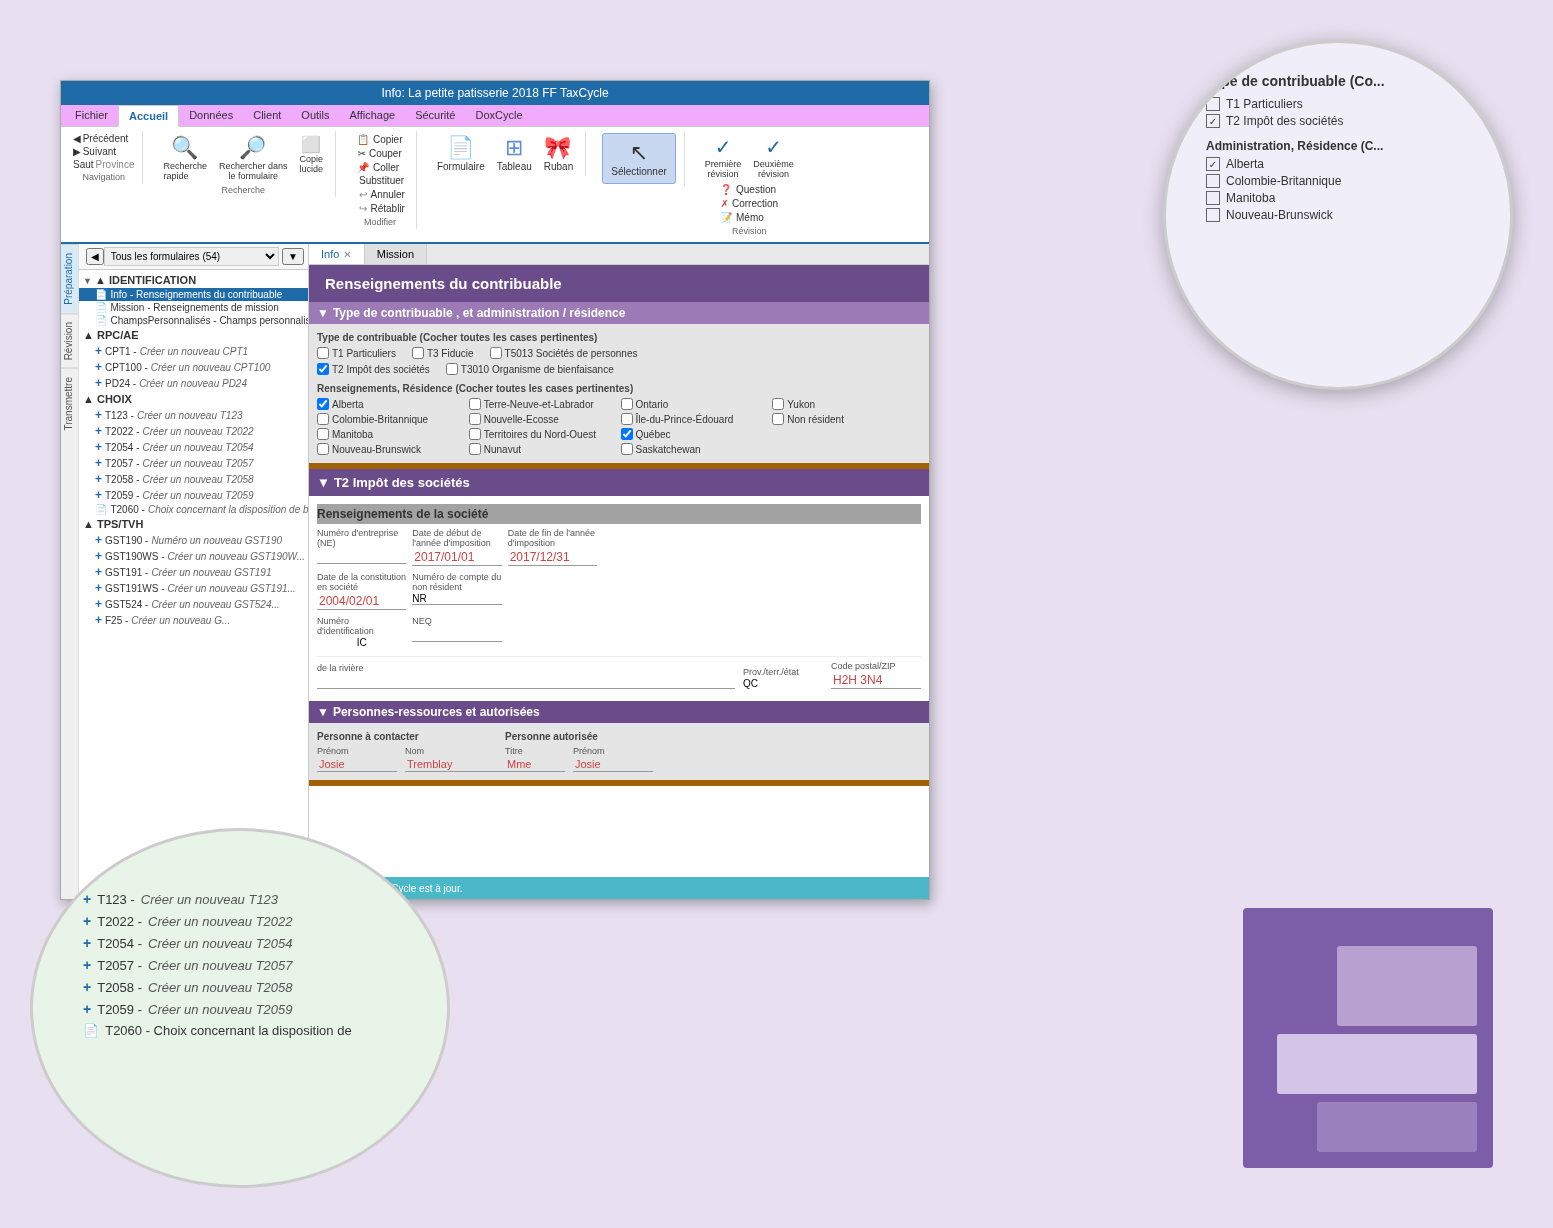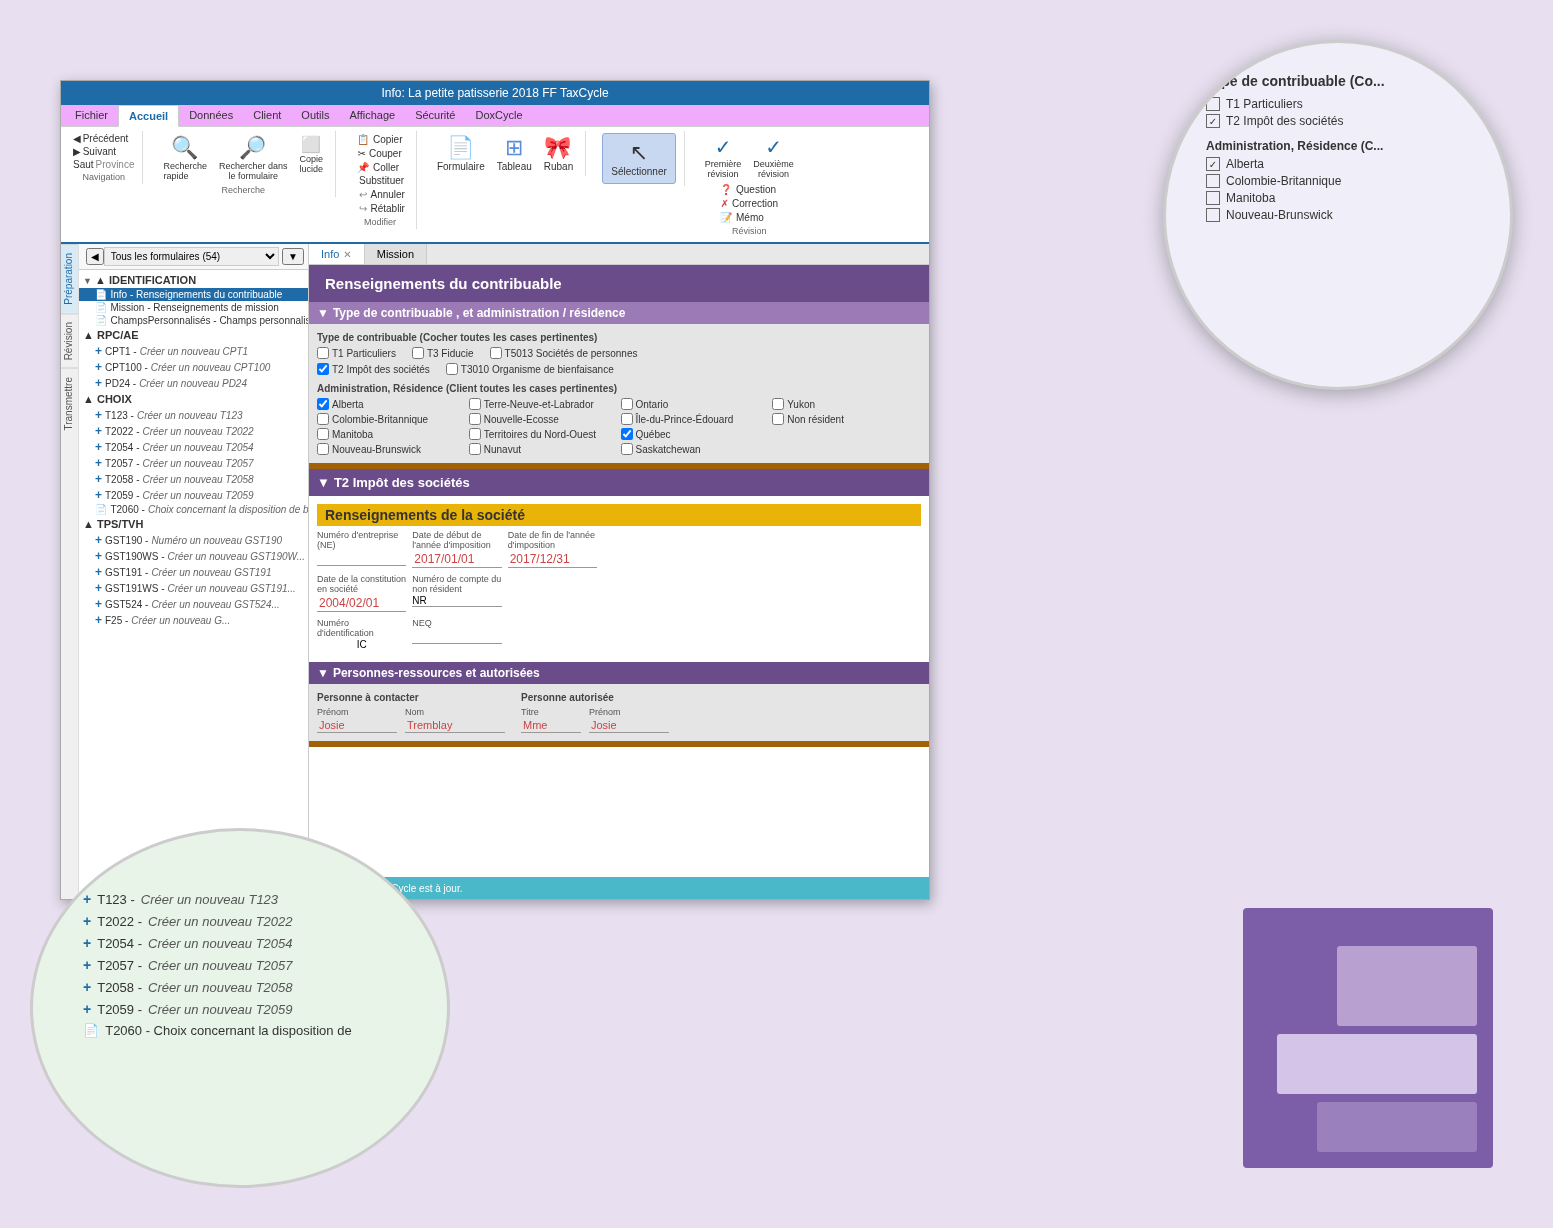--- a/index.html
+++ b/index.html
@@ -354,24 +354,24 @@
       gap: 4px;
       cursor: pointer;
     }
 
     .t2-section-body {
       padding: 8px;
       background: white;
     }
 
     .info-row-header {
-      background: #eab308;
-      color: #333;
-      padding: 3px 8px;
-      font-size: 14px;
+      background: #a3a3a3;
+      color: #333;
+      padding: 3px 0;
+      font-size: 12px;
       font-weight: bold;
     }
 
     .form-field {
       display: flex;
       flex-direction: column;
       gap: 1px;
     }
 
     .form-field label {
@@ -890,21 +890,21 @@
               <label class="checkbox-item">
                   <input type="checkbox" checked="" style="">
                   <span>T2 Impôt des sociétés</span>
                 </label>
               <label class="checkbox-item">
                   <input type="checkbox" style="">
                   <span>T3010 Organisme de bienfaisance</span>
                 </label>
             </div>
 
-            <div class="field-group-title" style="margin-top:8px;">Administration, Résidence (Client toutes les cases pertinentes)</div>
+            <div class="field-group-title" style="margin-top:8px;">Renseignements, Résidence (Cocher toutes les cases pertinentes)</div>
             <div class="admin-residence-row">
               <label class="checkbox-item">
                   <input type="checkbox" checked="" style="">
                   <span>Alberta</span>
                 </label>
               <label class="checkbox-item">
                   <input type="checkbox" style="">
                   <span>Terre-Neuve-et-Labrador</span>
                 </label>
               <label class="checkbox-item">
@@ -998,29 +998,45 @@
                     <span style="font-size:10px; text-align:center;">IC</span>
                   </div>
                   <div class="form-field">
                     <label>NEQ</label>
                     <input type="text" value="" style="border-top: none; border-right: none; border-left: none; border-image: initial; border-bottom: 1px solid rgb(153, 153, 153); background: transparent; width: 100%; font-size: 11px;">
                   </div>
                 </div>
               </div>
             </div>
 
+            <div style="padding:4px 0; border-top:1px solid #eee; margin-top:4px;">
+              <div style="display:flex; gap:8px; align-items:flex-end;">
+                <div class="form-field" style="flex:1;">
+                  <label>de la rivière</label>
+                  <input type="text" value="" style="border-top: none; border-right: none; border-left: none; border-image: initial; border-bottom: 1px solid rgb(153, 153, 153); background: transparent; width: 100%; font-size: 11px;">
+                </div>
+                <div class="form-field" style="width:80px;">
+                  <label>Prov./terr./état</label>
+                  <span style="font-size:10px;">QC</span>
+                </div>
+                <div class="form-field" style="width:90px;">
+                  <label>Code postal/ZIP</label>
+                  <span class="field-value-red">H2H 3N4</span>
+                </div>
+              </div>
+            </div>
 
           </div>
 
           <div class="section-header" style="background:#6b4c8a;">
             <span>▼</span>
             <span>Personnes-ressources et autorisées</span>
           </div>
           <div class="section-body">
-            <div style="display:flex; gap:16px;">
+            <div style="display:flex; ">
               <div>
                 <div class="field-group-title">Personne à contacter</div>
                 <div style="display:flex; gap:8px;">
                   <div class="form-field">
                     <label>Prénom</label>
                     <input type="text" value="Josie" style="border-top: none; border-right: none; border-left: none; border-image: initial; border-bottom: 1px solid rgb(153, 153, 153); background: transparent; width: 80px; font-size: 11px;">
                   </div>
                   <div class="form-field">
                     <label>Nom</label>
                     <input type="text" value="Tremblay" style="border-top: none; border-right: none; border-left: none; border-image: initial; border-bottom: 1px solid rgb(153, 153, 153); background: transparent; width: 100px; font-size: 11px;">

